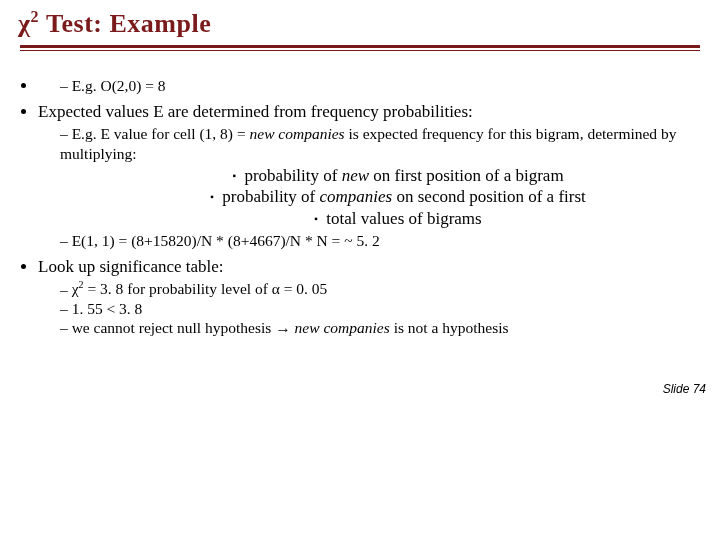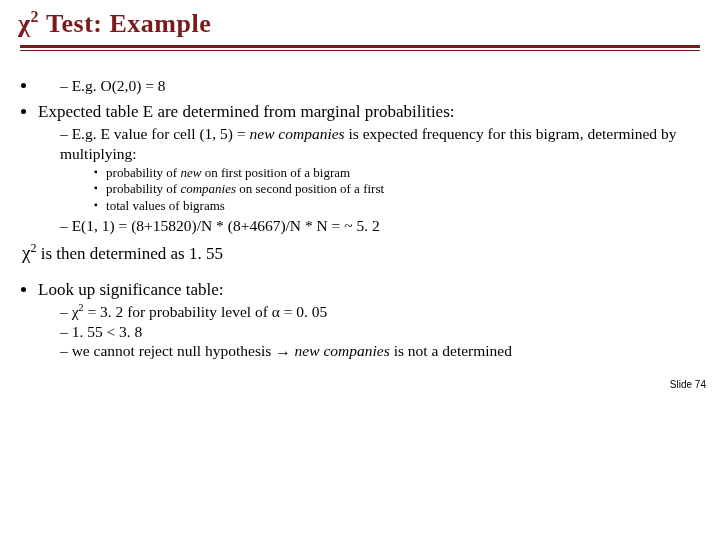--- a/index.html
+++ b/index.html
@@ -47,43 +47,45 @@
     padding-left: 22px;
     font-size: 15.5px;
   }
   ul.d1 > li::before {
     content: "– ";
   }
   ul.sq {
     list-style: none;
     margin: 2px 0 2px 0;
     padding-left: 34px;
-    font-size: 13px;
+    font-size: 17px;
+    text-align: center;
   }
   ul.sq > li::before {
     content: "▪ ";
     font-size: 10px;
     position: relative;
     top: -2px;
     padding-right: 6px;
   }
   .chi-line {
     font-size: 17px;
     margin: 6px 0 14px 4px;
   }
   .chi-line .chi { font-family: Georgia, serif; font-size: 19px; }
   .chi-line sup { font-size: 12px; vertical-align: super; }
   em { font-style: italic; }
   .slide-num {
     position: absolute;
     right: 14px;
-    bottom: 6px;
-    font-size: 10px;
+    bottom: 0;
+    font-size: 12px;
     color: #000;
     font-family: Arial, sans-serif;
+    font-style: italic;
   }
 </style>
 </head>
 <body>
 
 <div class="slide">
 
   <h1 class="title">
     <span class="chi">χ</span><sup>2</sup><span> Test: Example</span>
   </h1>
@@ -96,46 +98,43 @@
   <div class="content">
 
     <ul class="b1">
       <li>
         <ul class="d1">
           <li><span>E.g. O(2,0) = 8</span></li>
         </ul>
       </li>
 
       <li>
-        <span>Expected table E are determined from marginal probabilities:</span>
+        <span>Expected values E are determined from frequency probabilities:</span>
         <ul class="d1">
           <li>
-            <span>E.g. E value for cell (1, 5) = </span><em>new companies</em><span> is expected frequency for this bigram, determined by multiplying:</span>
+            <span>E.g. E value for cell (1, 8) = </span><em>new companies</em><span> is expected frequency for this bigram, determined by multiplying:</span>
             <ul class="sq">
               <li><span>probability of </span><em>new</em><span> on first position of a bigram</span></li>
               <li><span>probability of </span><em>companies</em><span> on second position of a first</span></li>
               <li><span>total values of bigrams</span></li>
             </ul>
           </li>
           <li><span>E(1, 1) = (8+15820)/N * (8+4667)/N * N = ~ 5. 2</span></li>
         </ul>
       </li>
     </ul>
 
-    <div class="chi-line">
-      <span class="chi">χ</span><sup>2</sup><span> is then determined as 1. 55</span>
-    </div>
 
     <ul class="b1">
       <li>
         <span>Look up significance table:</span>
         <ul class="d1">
-          <li><span>χ</span><sup style="font-size:10px;">2</sup><span> = 3. 2 for probability level of α = 0. 05</span></li>
+          <li><span>χ</span><sup style="font-size:10px;">2</sup><span> = 3. 8 for probability level of α = 0. 05</span></li>
           <li><span>1. 55 &lt; 3. 8</span></li>
-          <li><span>we cannot reject null hypothesis → </span><em>new companies</em><span> is not a determined</span></li>
+          <li><span>we cannot reject null hypothesis → </span><em>new companies</em><span> is not a hypothesis</span></li>
         </ul>
       </li>
     </ul>
 
   </div>
 
   <div class="slide-num">Slide 74</div>
 </div>
 
 </body></html>

